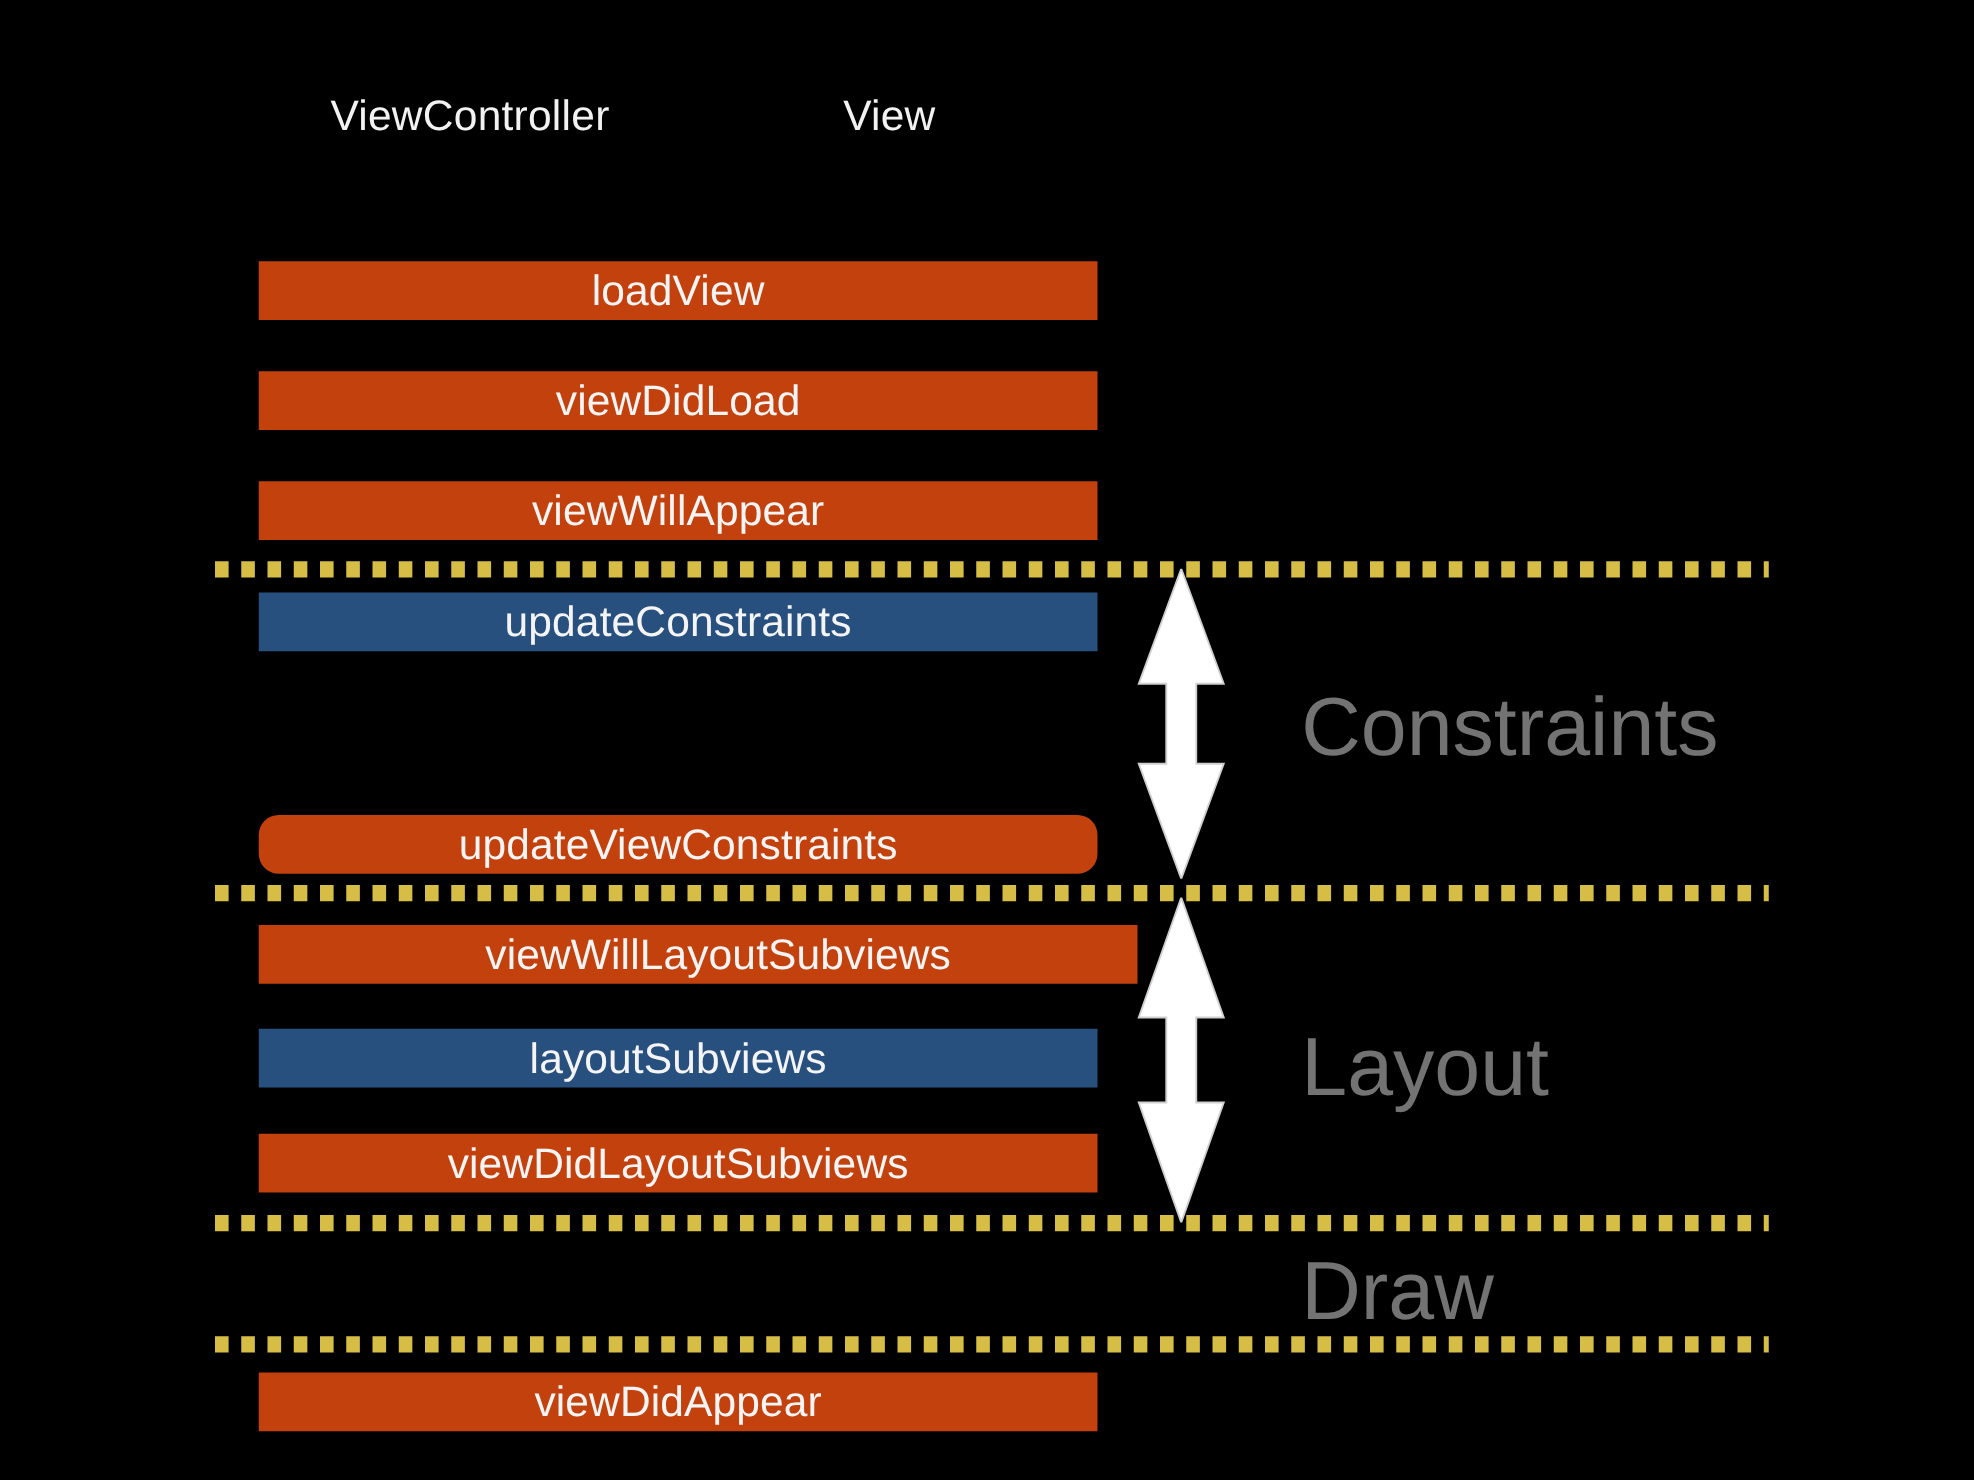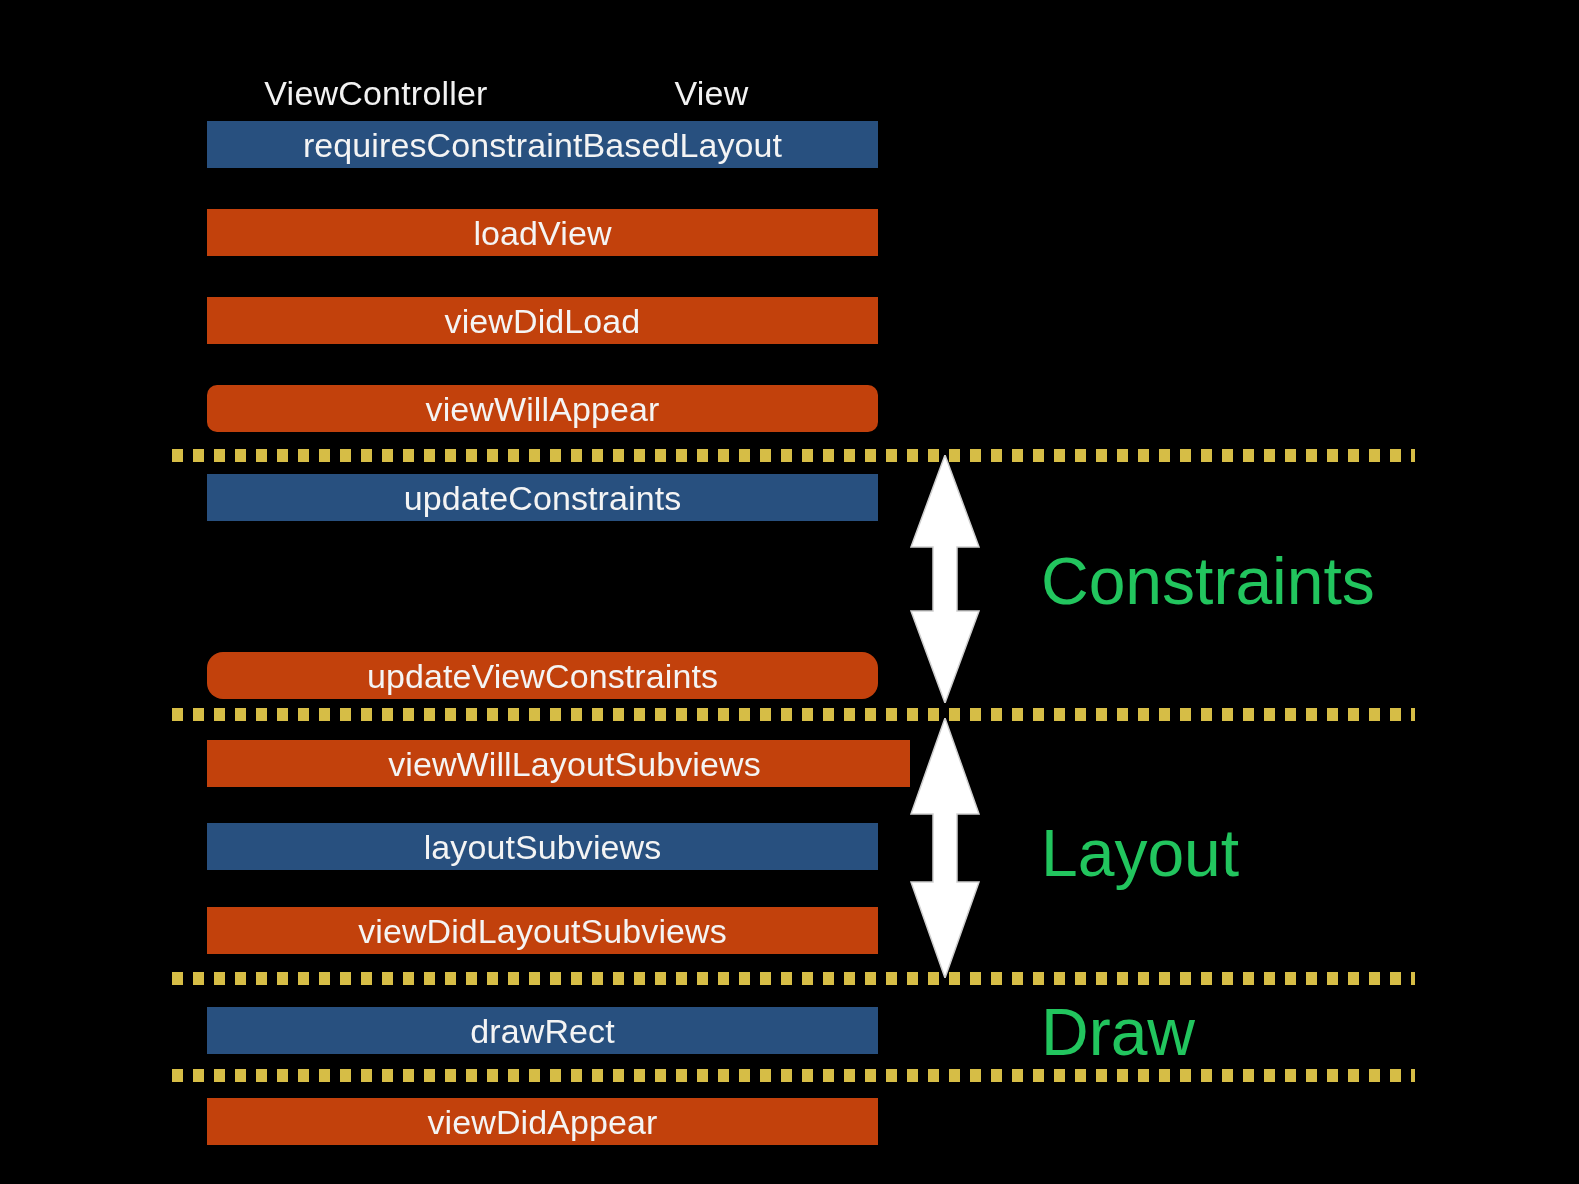--- a/index.html
+++ b/index.html
@@ -72,55 +72,53 @@
     position: absolute;
     left: 907px;
     width: 76px;
   }
   .arrow svg { display: block; width: 100%; height: 100%; }
 
   
   .phase-label {
     position: absolute;
     left: 1041px;
-    color: #22c55e;
+    color: #737373;
     font-size: 66px;
     line-height: 1;
     white-space: nowrap;
   }
 </style>
 </head>
 <body>
 
 <div id="canvas">
 
   <div class="legend">
     <div class="legend-cell vc">ViewController</div>
     <div class="legend-cell vw">View</div>
   </div>
 
-  <div class="bar blue" style="top:121px;">requiresConstraintBasedLayout</div>
   <div class="bar green" style="top:209px;">loadView</div>
   <div class="bar green" style="top:297px;">viewDidLoad</div>
-  <div class="bar green" style="top:385px;border-radius:10px;">viewWillAppear</div>
+  <div class="bar green" style="top:385px;">viewWillAppear</div>
 
   <div class="dotline" style="top:449px;"></div>
 
   <div class="bar blue" style="top:474px;">updateConstraints</div>
   <div class="bar green" style="top:652px;border-radius:16px;">updateViewConstraints</div>
 
   <div class="dotline" style="top:708px;"></div>
 
   <div class="bar green" style="top:740px;padding-left:32px;">viewWillLayoutSubviews</div>
   <div class="bar blue" style="top:823px;">layoutSubviews</div>
   <div class="bar green" style="top:907px;">viewDidLayoutSubviews</div>
 
   <div class="dotline" style="top:972px;"></div>
 
-  <div class="bar blue" style="top:1007px;">drawRect</div>
 
   <div class="dotline" style="top:1069px;"></div>
 
   <div class="bar green" style="top:1098px;">viewDidAppear</div>
 
   <div class="arrow" style="top:455px; height:248px;">
     <svg viewBox="0 0 76 248" preserveAspectRatio="none" aria-hidden="true">
       <polygon points="38,0 72,92 50,92 50,156 72,156 38,248 4,156 26,156 26,92 4,92" fill="#ffffff" stroke="#cfcfcf" stroke-width="1.5"></polygon>
     </svg>
   </div>

